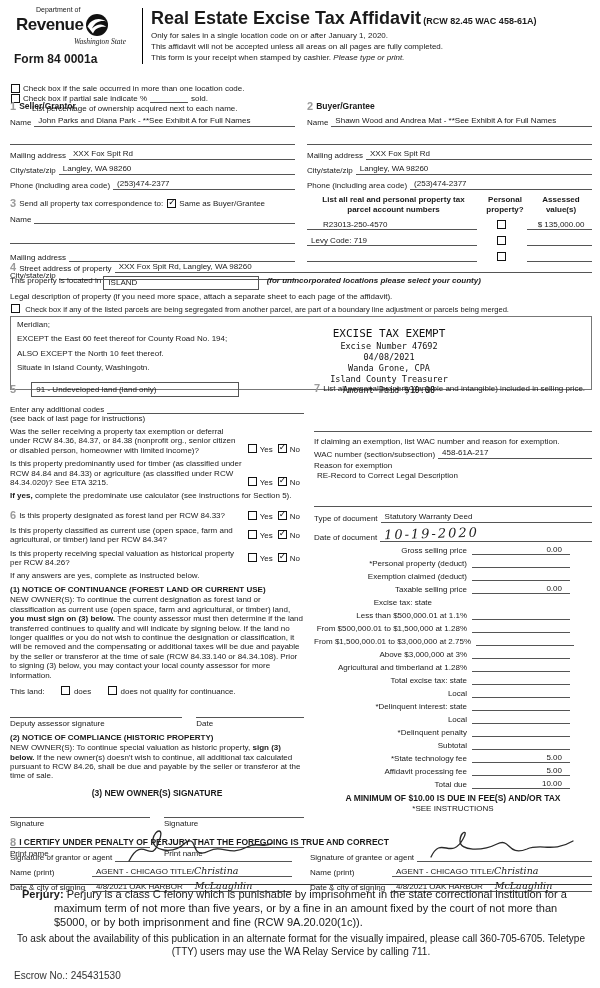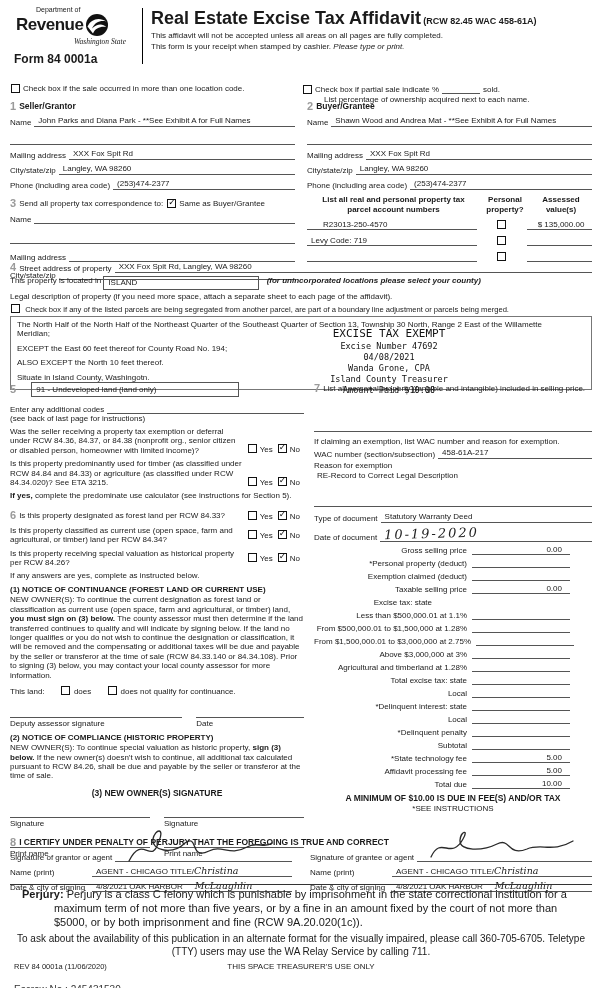--- a/index.html
+++ b/index.html
@@ -25,21 +25,21 @@
   .revline{display:flex;align-items:center;margin-left:6px;}
   .revword{font-size:17px;font-weight:bold;letter-spacing:-0.5px;}
   .wa{font-family:"Liberation Serif",serif;font-style:italic;font-size:7.5px;text-align:right;margin-right:10px;}
   .formno{font-weight:bold;font-size:12px;margin-top:6px;margin-left:4px;}
   .vline{width:0;border-left:1.5px solid #000;height:56px;margin:2px 8px 0 6px;flex:none;}
   .titleblk{padding-top:2px;}
   .title{font-size:18px;font-weight:bold;white-space:nowrap;}
   .rcw{font-size:9px;font-weight:bold;}
   .sub{font-size:8px;line-height:1.35;margin-top:2px;}
   
-  .tc{display:flex;}
+  .tc{display:flex;flex-direction:column;}
   .tcl{width:292px;flex:none;display:flex;align-items:flex-start;}
   .tcr{flex:1;}
   .tcrow{display:flex;align-items:flex-end;}
   .pctfill{width:38px;border-bottom:1px solid #555;height:9px;margin:0 3px;}
   .tc2{margin-left:22px;margin-top:1px;}
   
   .parties{display:flex;gap:12px;}
   .pcol{flex:1;min-width:0;}
   .sech{margin-bottom:1px;}
   .sech .hname{font-size:8.5px;font-weight:bold;}
@@ -124,20 +124,21 @@
       <div class="wa">Washington State</div>
       <div class="formno">Form 84 0001a</div>
     </div>
     <div class="vline"></div>
     <div class="titleblk">
       <div>
         <span class="title">Real Estate Excise Tax Affidavit</span>
         <span class="rcw">(RCW 82.45 WAC 458-61A)</span>
       </div>
       <div class="sub">
+        <div>Only for sales in a single location code on or after January 1, 2020.</div>
         <div>This affidavit will not be accepted unless all areas on all pages are fully completed.</div>
         <div><span>This form is your receipt when stamped by cashier.</span> <span class="it">Please type or print.</span></div>
       </div>
     </div>
   </div>
 
   <div class="blk tc" style="top:84px;">
     <div class="tcl">
       <span class="cb"></span>
       <span>Check box if the sale occurred in more than one location code.</span>
@@ -262,21 +263,20 @@
       <span>This property is located in</span>
       <span class="countybox"><span>ISLAND</span></span>
       <span class="b it" style="margin-left:5px;margin-top:26px;">(for unincorporated locations please select your county)</span>
     </div>
     <div style="margin-top:2px;">Legal description of property (if you need more space, attach a separate sheet to each page of the affidavit).</div>
     <div style="margin-top:3px;">
       <span class="cb"></span>
       <span style="font-size:7.6px;">Check box if any of the listed parcels are being segregated from another parcel, are part of a boundary line adjustment or parcels being merged.</span>
     </div>
     <div class="legalbox">
-      <div>The North Half of the North Half of the Northeast Quarter of the Southeast Quarter of  Section 13, Township 30 North, Range 2 East of the Willamette</div>
       <div>Meridian;</div>
       <div class="lgap">EXCEPT the East 60 feet thereof for County Road No. 194;</div>
       <div class="lgap">ALSO EXCEPT the North 10 feet thereof.</div>
       <div class="lgap">Situate in Island County, Washingotn.</div>
       <div class="stamp">
         <div class="s1">EXCISE TAX EXEMPT</div>
         <div>Excise Number 47692</div>
         <div>04/08/2021</div>
         <div>Wanda Grone, CPA</div>
         <div>Island County Treasurer</div>
@@ -505,20 +505,16 @@
           <span class="s8lab">Date &amp; city of signing</span>
           <span class="sigfill"><span class="val">4/8/2021  OAK HARBOR</span><span class="hw hw-name" style="margin-left:12px;">McLaughlin</span></span>
         </div>
       </div>
     </div>
   </div>
 
   <div class="blk footer" style="top:884px;">
     <p class="perjury"><span class="b">Perjury:</span><span> Perjury is a class C felony which is punishable by imprisonment in the state correctional institution for a maximum term of not more than five years, or by a fine in an amount fixed by the court of not more than $5000, or by both imprisonment and fine (RCW 9A.20.020(1c)).</span></p>
     <div class="altfmt">To ask about the availability of this publication in an alternate format for the visually impaired, please call 360-705-6705. Teletype (TTY) users may use the WA Relay Service by calling 711.</div>
-    <div class="revrow">
-      <span class="rev">REV 84 0001a (11/06/2020)</span>
-      <span class="treas">THIS SPACE TREASURER'S USE ONLY</span>
-    </div>
     <div class="escrow">Escrow No.:  245431530</div>
   </div>
 
 </div>
 
 </body></html>

